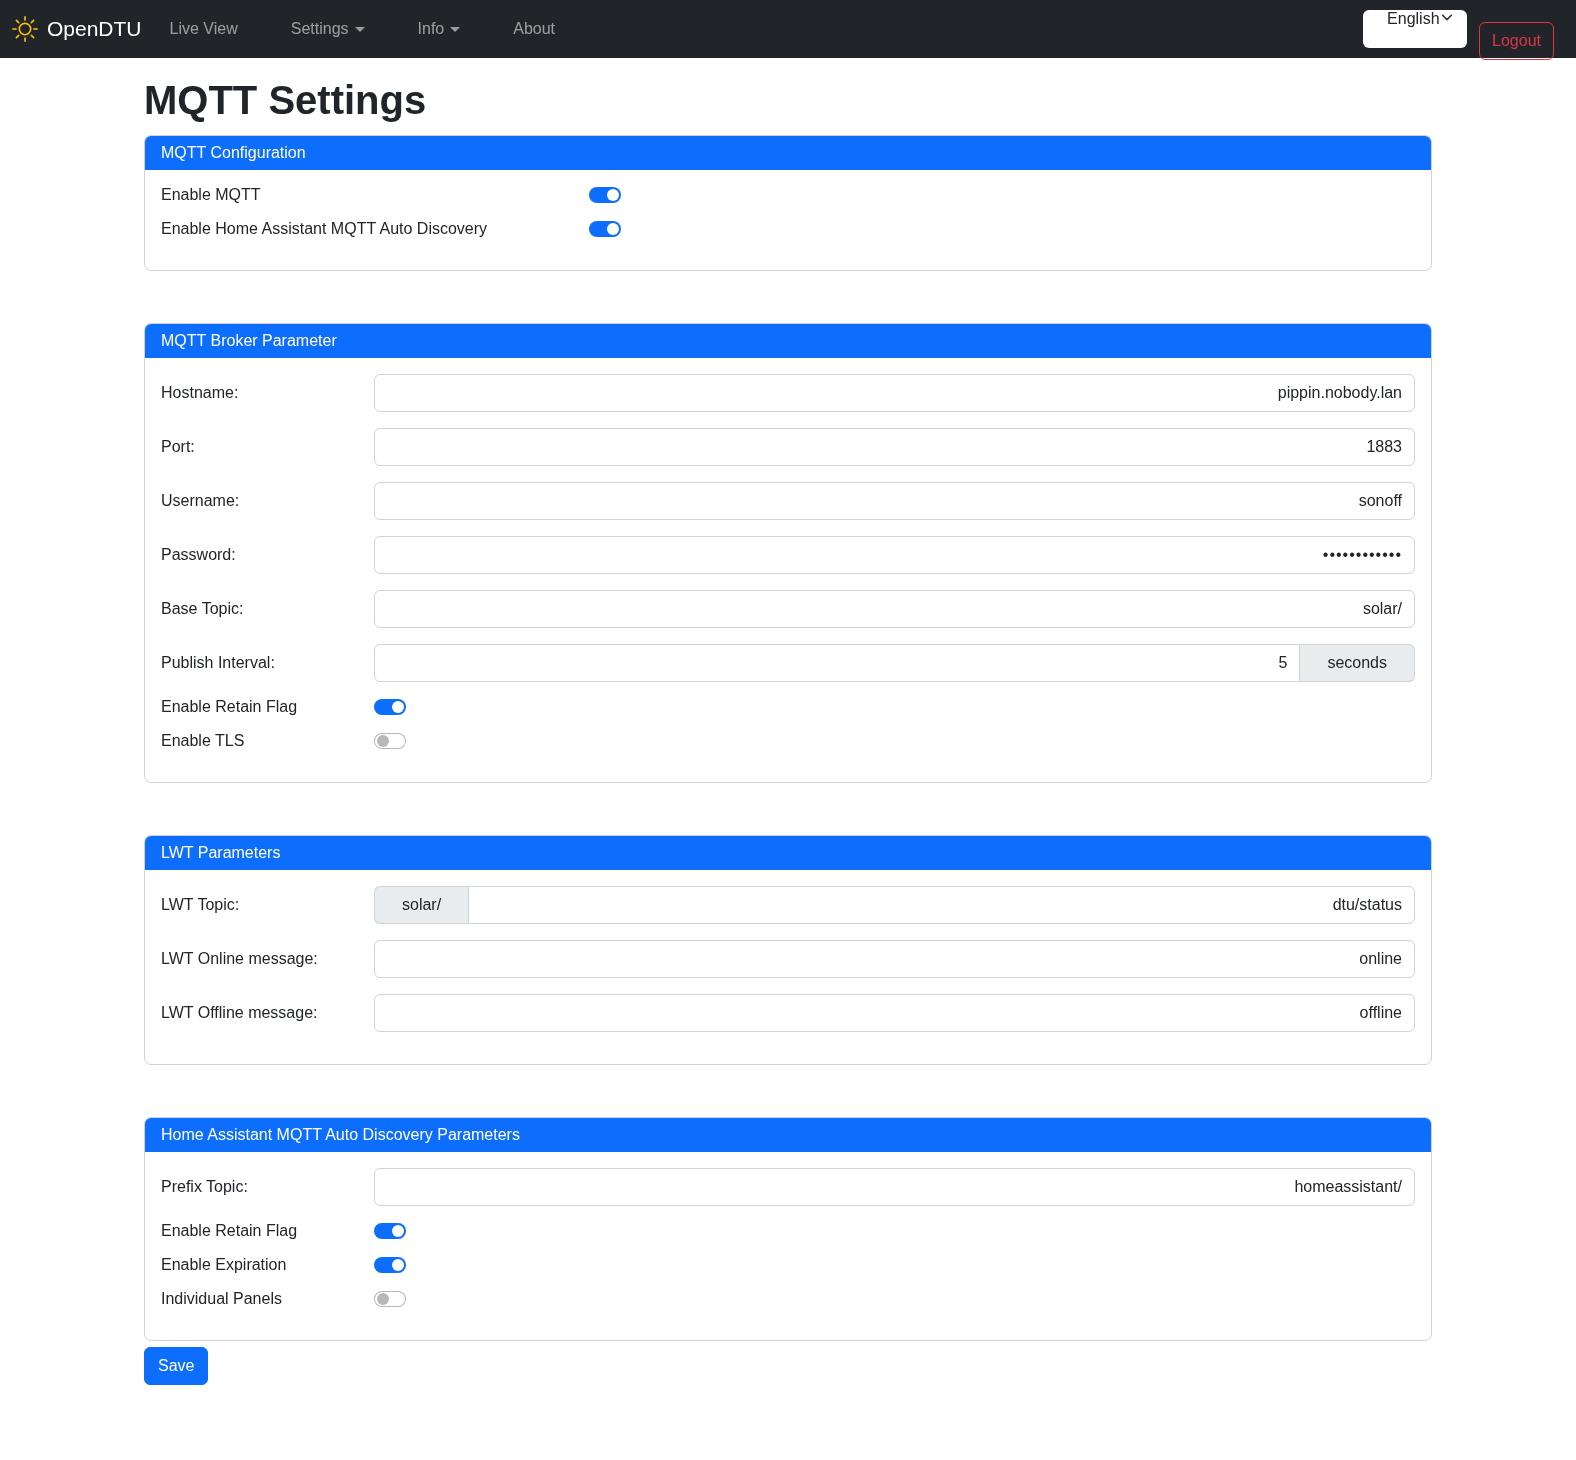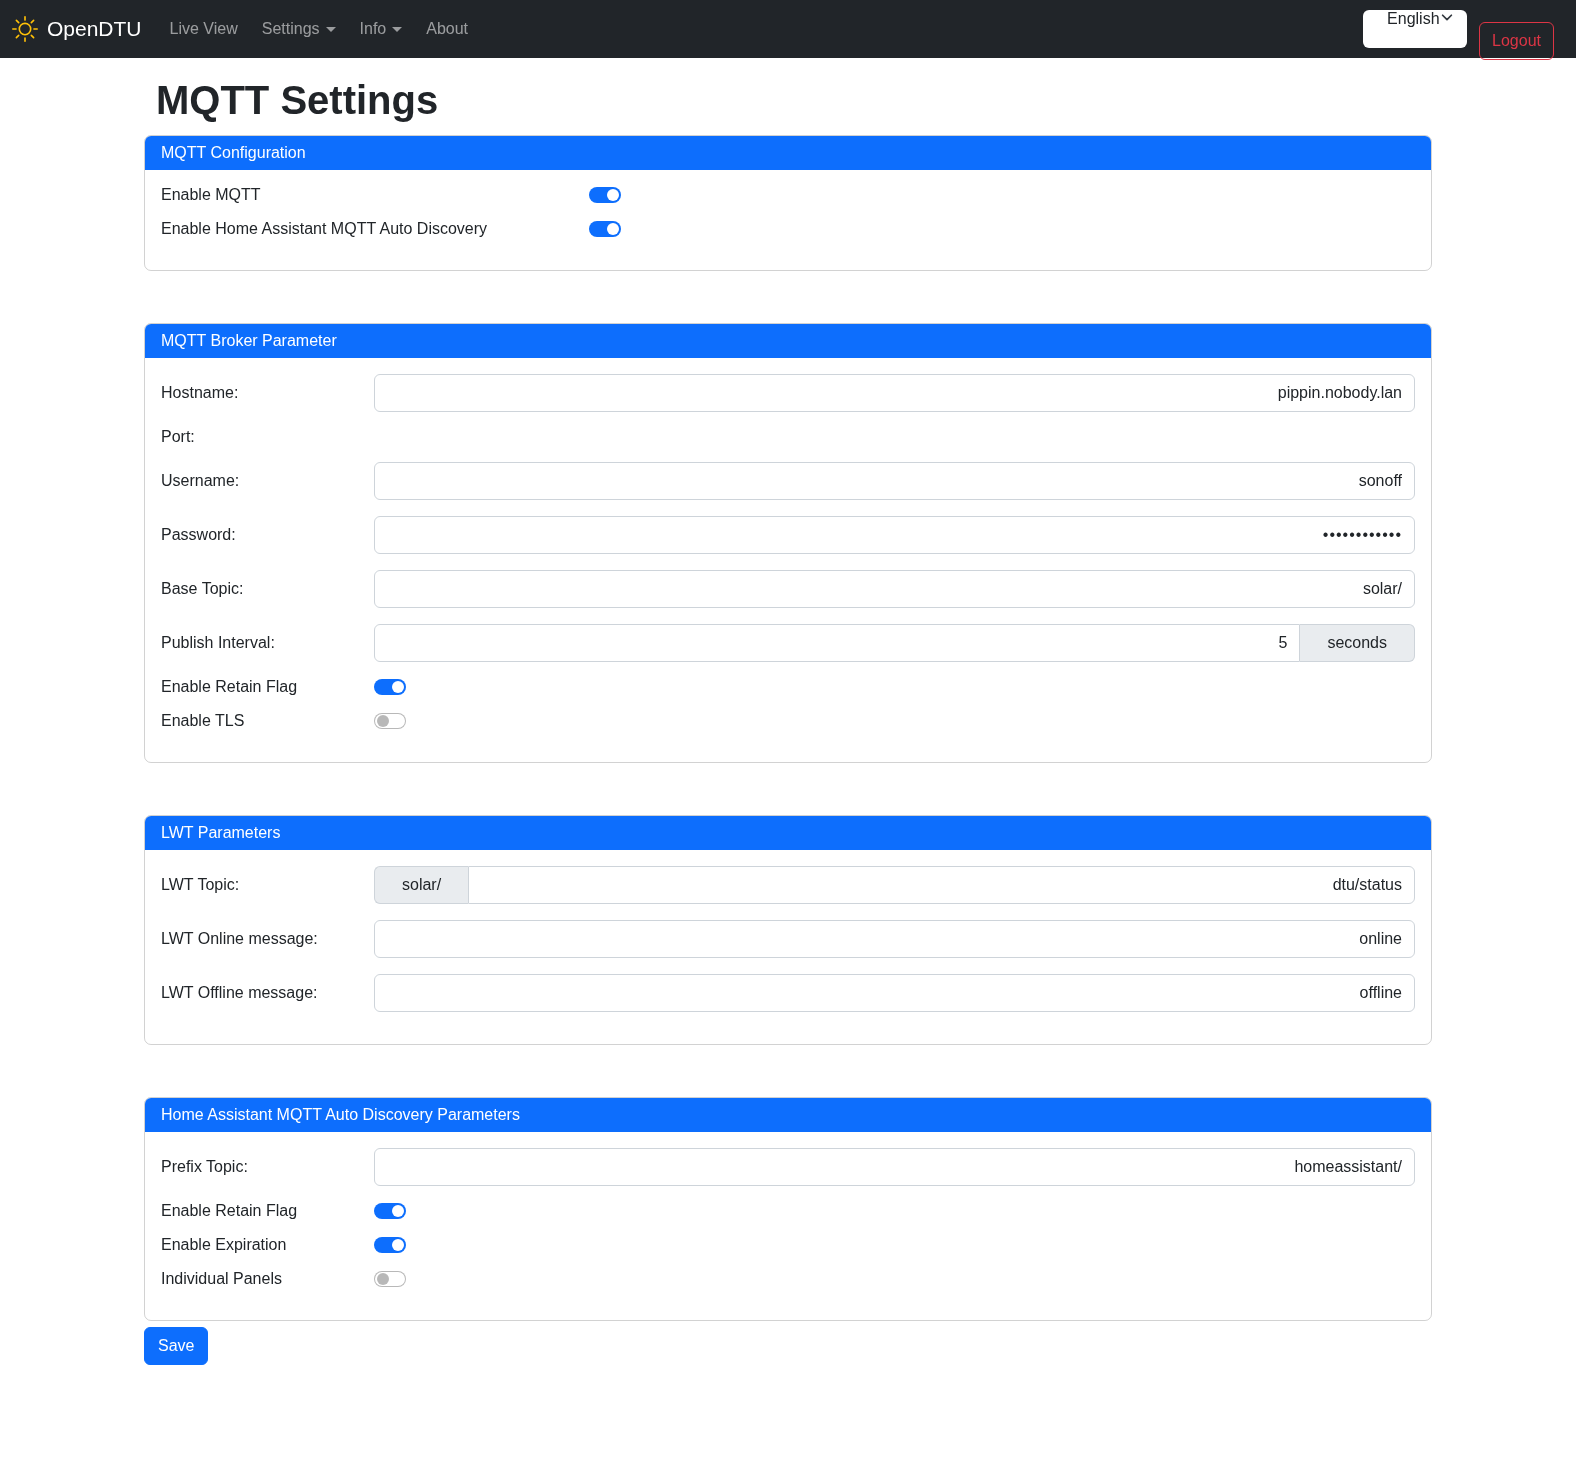--- a/index.html
+++ b/index.html
@@ -2,30 +2,30 @@
 <html><head>
 <meta charset="utf-8">
 <style>
   * { box-sizing: border-box; }
   body { margin:0; background:#fff; color:#212529; font-family:"Liberation Sans", sans-serif; font-size:16px; }
 
   
   .navbar { background:#212529; height:58px; display:flex; align-items:center; justify-content:space-between; padding:0 12px; }
   .nav-left { display:flex; align-items:center; }
   .brand { display:flex; align-items:center; gap:9px; color:#fff; font-size:21px; font-weight:500; margin-right:20px; cursor:pointer; text-decoration:none; }
-  .nav-links { display:flex; align-items:center; }
+  .nav-links { display:flex; align-items:center;gap:29px; }
   .nav-link { color:rgba(255,255,255,.55); padding:8px 8px; margin-right:8px; cursor:pointer; white-space:nowrap; }
   .caret { display:inline-block; margin-left:6px; width:0; height:0; border-top:5px solid; border-right:5px solid transparent; border-left:5px solid transparent; vertical-align:2px; }
   .nav-right { display:flex; align-items:center; gap:12px; padding-right:10px; }
   .lang-select { background:#fff; border-radius:6px; height:38px; width:104px; display:flex; align-items:flex-start; justify-content:space-between; padding:0 24px; color:#212529; cursor:pointer; }
   .logout-btn { background:transparent; border:1px solid #dc3545; color:#dc3545; border-radius:6px; height:38px; padding:0 12px; font-size:16px; font-family:inherit; cursor:pointer;margin-top:24px; }
 
   
   .container { width:1288px; margin:0 auto; }
-  .page-title { font-size:40px; font-weight:600; margin:20px 12px 12px; }
+  .page-title { font-size:40px; font-weight:600; margin:20px 0 12px; }
 
   .card { border:1px solid rgba(0,0,0,.175); border-radius:7px; margin-bottom:52px; }
   .card-header { background:#0d6efd; color:#fff; padding:8px 16px; border-radius:6px 6px 0 0; }
   .card-body { padding:16px; }
 
   .form-row { display:flex; align-items:center; margin-bottom:16px; }
   .label-col { width:213px; flex-shrink:0; padding-right:12px; }
   .card-config .label-col { width:428px; }
   .value-col { flex:1; display:flex; align-items:center; min-width:0; }
 
@@ -105,20 +105,23 @@
     <div class="card-header">MQTT Broker Parameter</div>
     <div class="card-body">
       <div class="form-row">
         <div class="label-col">Hostname:</div>
         <div class="value-col">
             <input class="form-control" type="text" value="pippin.nobody.lan" style="">
           </div>
       </div>
       <div class="form-row">
         <div class="label-col">Port:</div>
+        <div class="value-col">
+            <input class="form-control" type="text" value="1883" style="">
+          </div>
       </div>
       <div class="form-row">
         <div class="label-col">Username:</div>
         <div class="value-col">
             <input class="form-control" type="text" value="sonoff" style="">
           </div>
       </div>
       <div class="form-row">
         <div class="label-col">Password:</div>
         <div class="value-col">

